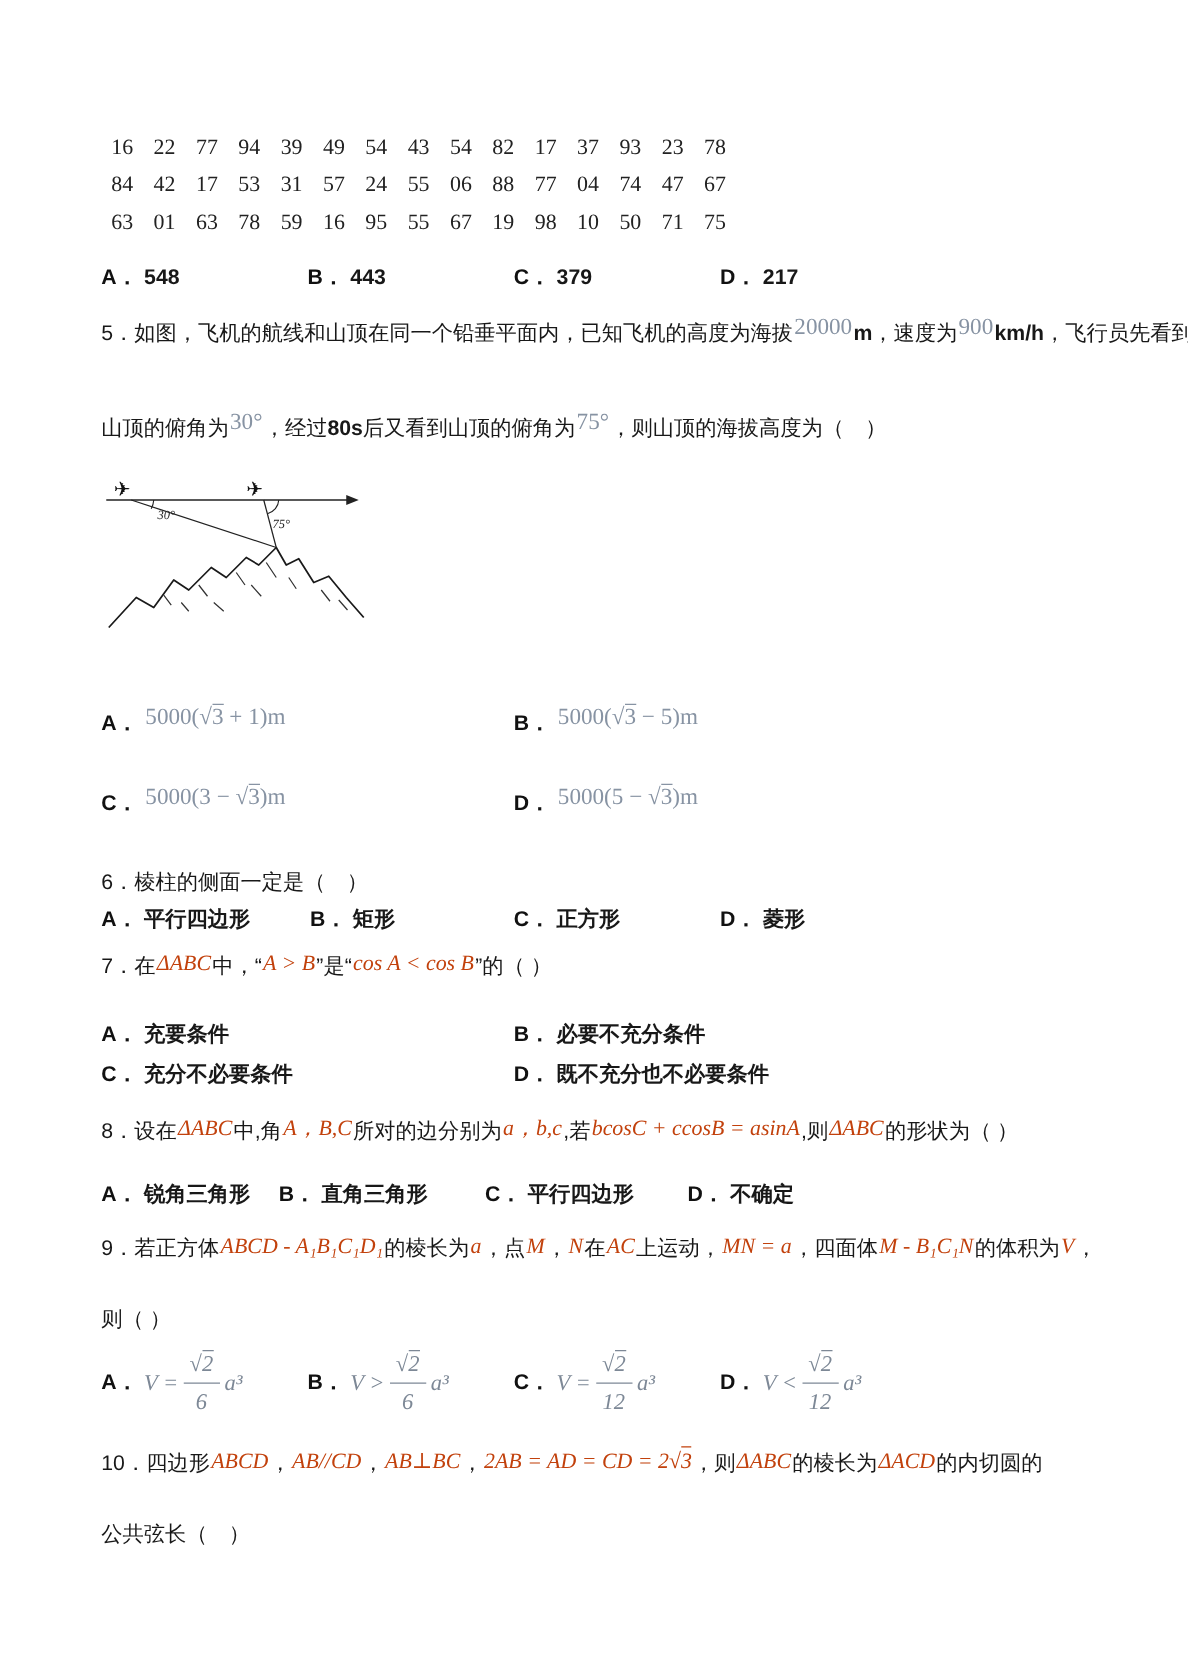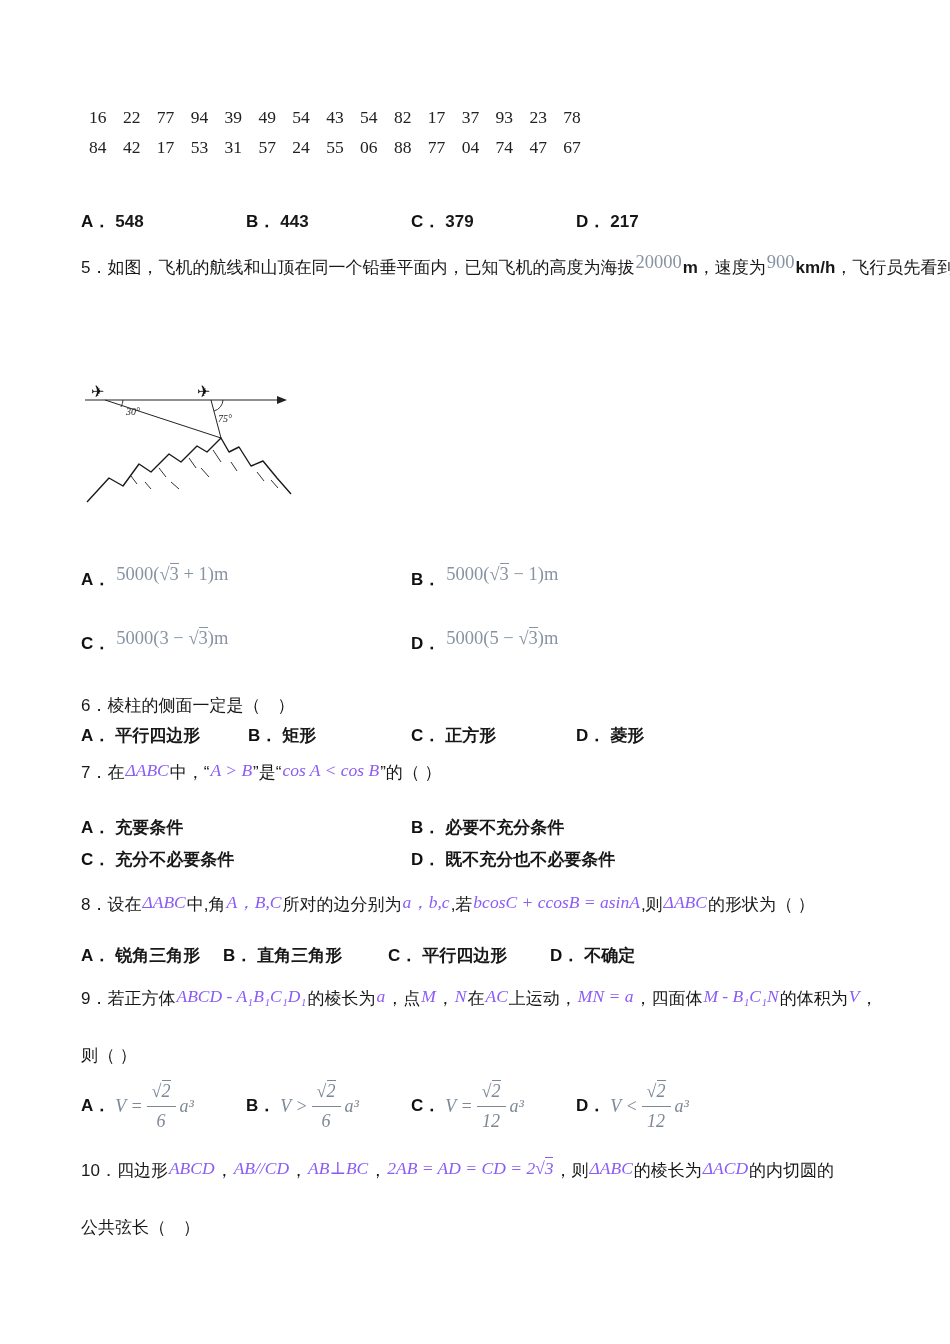--- a/index.html
+++ b/index.html
@@ -4,50 +4,54 @@
 <style>
   html,body{margin:0;padding:0;background:#ffffff;}
   #page{position:relative;width:950px;height:1344px;background:#ffffff;overflow:hidden;
         font-family:"Liberation Sans","DejaVu Sans",sans-serif;font-size:17px;color:#181818;margin-left:33px;}
   .abs{position:absolute;white-space:nowrap;line-height:1.45;}
   .b{font-weight:700;}
   .lbl{font-weight:700;margin-right:5px;color:#111;}
   .trow{height:30px;line-height:30px;word-spacing:12px;
         font-family:"Liberation Serif","DejaVu Serif",serif;font-size:17.5px;color:#222;}
   .math{font-family:"Liberation Serif","DejaVu Serif",serif;font-style:italic;
-        color:#8b5cf6;position:relative;top:-2px;font-size:17.5px;padding:0 1px;}
+        color:#c2410c;position:relative;top:-2px;font-size:17.5px;padding:0 1px;}
   .hand{font-family:"Liberation Serif","DejaVu Serif",serif;
         color:#8793a3;position:relative;top:-5px;font-size:18.5px;padding:0 1px;}
   .rad{border-top:1.4px solid currentColor;}
   .frac{display:inline-block;text-align:center;vertical-align:middle;margin:0 4px;}
   .frac .num{display:block;border-bottom:1.4px solid currentColor;padding:0 5px 1px;}
   .frac .den{display:block;padding-top:1px;}
   .q9opt{display:flex;align-items:center;height:52px;}
   .q9expr{font-family:"Liberation Serif","DejaVu Serif",serif;font-style:italic;
           color:#7d8896;font-size:18px;display:flex;align-items:center;}
   .figlabel{font-family:"Liberation Serif","DejaVu Serif",serif;font-style:italic;
             font-size:10px;fill:#222;}
 </style>
 </head>
 <body>
 
 <div id="page">
 
   <div class="abs" style="top:102px;left:56px">
     <div class="trow">16 22 77 94 39 49 54 43 54 82 17 37 93 23 78</div>
     <div class="trow">84 42 17 53 31 57 24 55 06 88 77 04 74 47 67</div>
+    <div class="trow">63 01 63 78 59 16 95 55 67 19 98 10 50 71 75</div>
   </div>
 
   <div class="abs b" style="top:210px;left:48px"><span class="lbl">A．</span><span>548</span></div>
   <div class="abs b" style="top:210px;left:213px"><span class="lbl">B．</span><span>443</span></div>
   <div class="abs b" style="top:210px;left:378px"><span class="lbl">C．</span><span>379</span></div>
   <div class="abs b" style="top:210px;left:543px"><span class="lbl">D．</span><span>217</span></div>
 
   <div class="abs" style="top:254px;left:48px">
     <span>5．如图，飞机的航线和山顶在同一个铅垂平面内，已知飞机的高度为海拔</span><span class="hand">20000</span><span class="b">m</span><span>，速度为</span><span class="hand">900</span><span class="b">km/h</span><span>，飞行员先看到</span>
+  </div>
+  <div class="abs" style="top:330px;left:48px">
+    <span>山顶的俯角为</span><span class="hand">30°</span><span>，经过</span><span class="b">80s</span><span>后又看到山顶的俯角为</span><span class="hand">75°</span><span>，则山顶的海拔高度为（　）</span>
   </div>
 
   <svg class="abs" style="top:376px;left:38px" width="250" height="148" viewBox="0 0 250 148">
     <line x1="14" y1="24" x2="208" y2="24" stroke="#222" stroke-width="1.2"></line>
     <polygon points="206,20 216,24 206,28" fill="#222"></polygon>
     <text x="20" y="21" font-size="16" fill="#111">✈</text>
     <text x="126" y="21" font-size="16" fill="#111">✈</text>
     <line x1="34" y1="24" x2="150" y2="62" stroke="#222" stroke-width="1"></line>
     <line x1="140" y1="24" x2="150" y2="62" stroke="#222" stroke-width="1"></line>
     <path d="M 52 24 A 18 18 0 0 1 50 31" fill="none" stroke="#222" stroke-width="0.9"></path>
@@ -55,21 +59,21 @@
     <text class="figlabel" x="55" y="39">30°</text>
     <text class="figlabel" x="147" y="46">75°</text>
     <path d="M16,126 38,102 52,110 68,88 80,96 98,78 110,86 126,70 136,76 150,62 158,76 168,71 180,90 192,85 206,102 220,118" fill="none" stroke="#1a1a1a" stroke-width="1.4" stroke-linejoin="round"></path>
     <path d="M60,100 66,108 M88,92 95,101 M118,82 125,92 M142,74 150,86 M130,92 138,101 M100,106 108,113 M160,86 166,95 M186,96 193,105 M74,106 80,113 M200,104 207,112" fill="none" stroke="#333" stroke-width="1"></path>
   </svg>
 
   <div class="abs" style="top:566px;left:48px">
     <span class="lbl">A．</span><span class="hand"><span>5000(√</span><span class="rad">3</span><span> + 1)m</span></span>
   </div>
   <div class="abs" style="top:566px;left:378px">
-    <span class="lbl">B．</span><span class="hand"><span>5000(√</span><span class="rad">3</span><span> − 1)m</span></span>
+    <span class="lbl">B．</span><span class="hand"><span>5000(√</span><span class="rad">3</span><span> − 5)m</span></span>
   </div>
   <div class="abs" style="top:630px;left:48px">
     <span class="lbl">C．</span><span class="hand"><span>5000(3 − √</span><span class="rad">3</span><span>)m</span></span>
   </div>
   <div class="abs" style="top:630px;left:378px">
     <span class="lbl">D．</span><span class="hand"><span>5000(5 − √</span><span class="rad">3</span><span>)m</span></span>
   </div>
 
   <div class="abs" style="top:694px;left:48px"><span>6．棱柱的侧面一定是（　）</span></div>
   <div class="abs b" style="top:724px;left:48px"><span class="lbl">A．</span><span>平行四边形</span></div>

